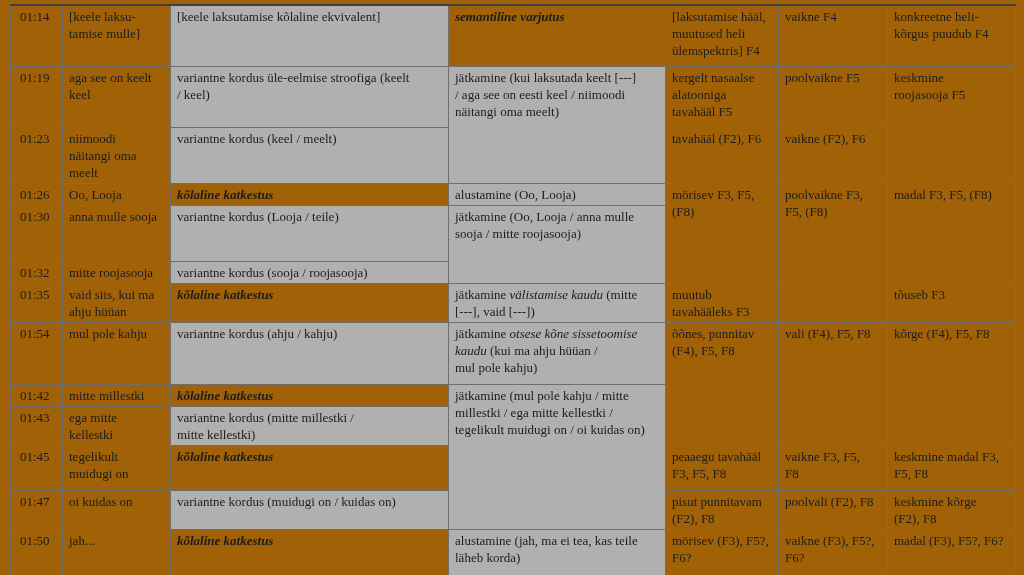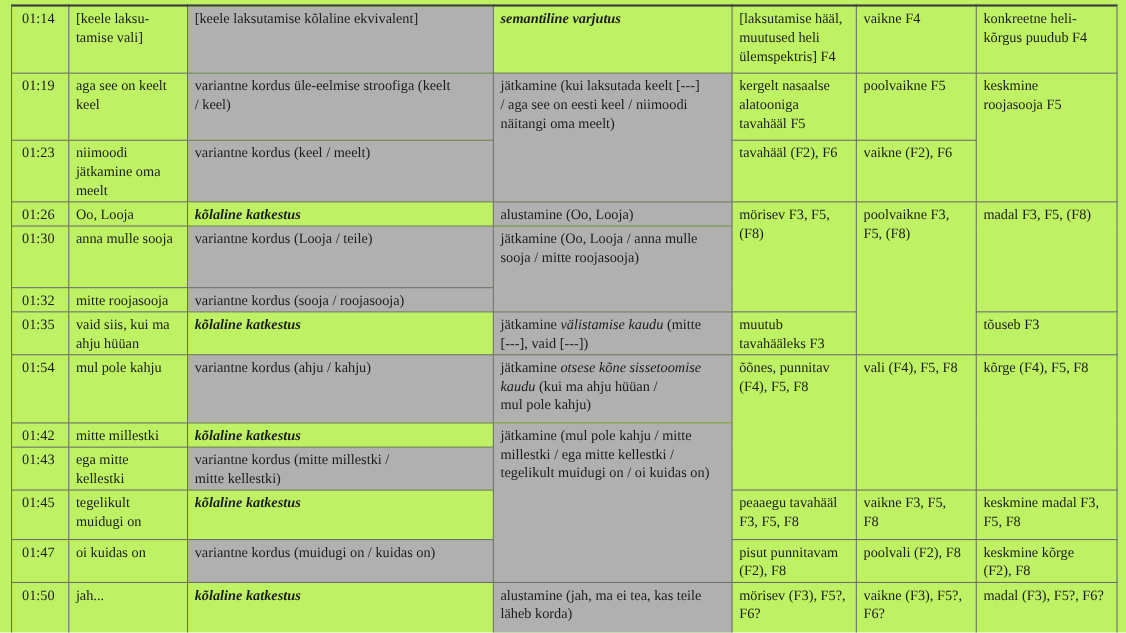--- a/index.html
+++ b/index.html
@@ -1,17 +1,17 @@
 <!DOCTYPE html>
 <html><head>
 <meta charset="utf-8">
 <style>
   html, body { margin:0; padding:0; background:#ffffff; }
   body { width:1024px; height:575px; overflow:hidden; }
-  .sheet { position:relative; width:1024px; height:575px; background:#bef264; }
+  .sheet { position:relative; width:1024px; height:575px; background:#a16207; }
   table.analysis {
     position:absolute; left:10px; top:4px; width:1005px;
     border-collapse:collapse; table-layout:fixed;
     font-family:"Liberation Serif","DejaVu Serif",serif;
     font-size:13px; color:#1c1c1c;
     border-top:2px solid #3f3f3f; border-bottom:2px solid #3f3f3f;
     border-left:1px solid #6f6f6f; border-right:1px solid #6f6f6f;
   }
   td {
     border:1px solid #6f6f6f;
@@ -42,21 +42,21 @@
     <col style="width:217px">
         <col style="width:113px">
         <col style="width:109px">
     <col style="width:128px">
   </colgroup>
   <tbody>
 
     <tr class="h61">
       <td class="tc"><span class="ct">01:14</span></td>
       <td><span class="ct">[keele laksu-
-tamise vali]</span></td>
+tamise mulle]</span></td>
       <td class="g"><span class="ct">[keele laksutamise kõlaline ekvivalent]</span></td>
       <td class="bi"><span class="ct">semantiline varjutus</span></td>
       <td><span class="ct">[laksutamise hääl,
 muutused heli
 ülemspektris] F4</span></td>
       <td><span class="ct">vaikne F4</span></td>
       <td><span class="ct">konkreetne heli-
 kõrgus puudub F4</span></td>
     </tr>
 
@@ -73,21 +73,21 @@
 alatooniga
 tavahääl F5</span></td>
       <td><span class="ct">poolvaikne F5</span></td>
       <td rowspan="2"><span class="ct">keskmine
 roojasooja F5</span></td>
     </tr>
 
     <tr class="h54">
       <td class="tc"><span class="ct">01:23</span></td>
       <td><span class="ct">niimoodi
-jätkamine oma
+näitangi oma
 meelt</span></td>
       <td class="g"><span class="ct">variantne kordus (keel / meelt)</span></td>
       <td><span class="ct">tavahääl (F2), F6</span></td>
       <td><span class="ct">vaikne (F2), F6</span></td>
     </tr>
 
     <tr class="h22">
       <td class="tc"><span class="ct">01:26</span></td>
       <td><span class="ct">Oo, Looja</span></td>
       <td class="bi"><span class="ct">kõlaline katkestus</span></td>

